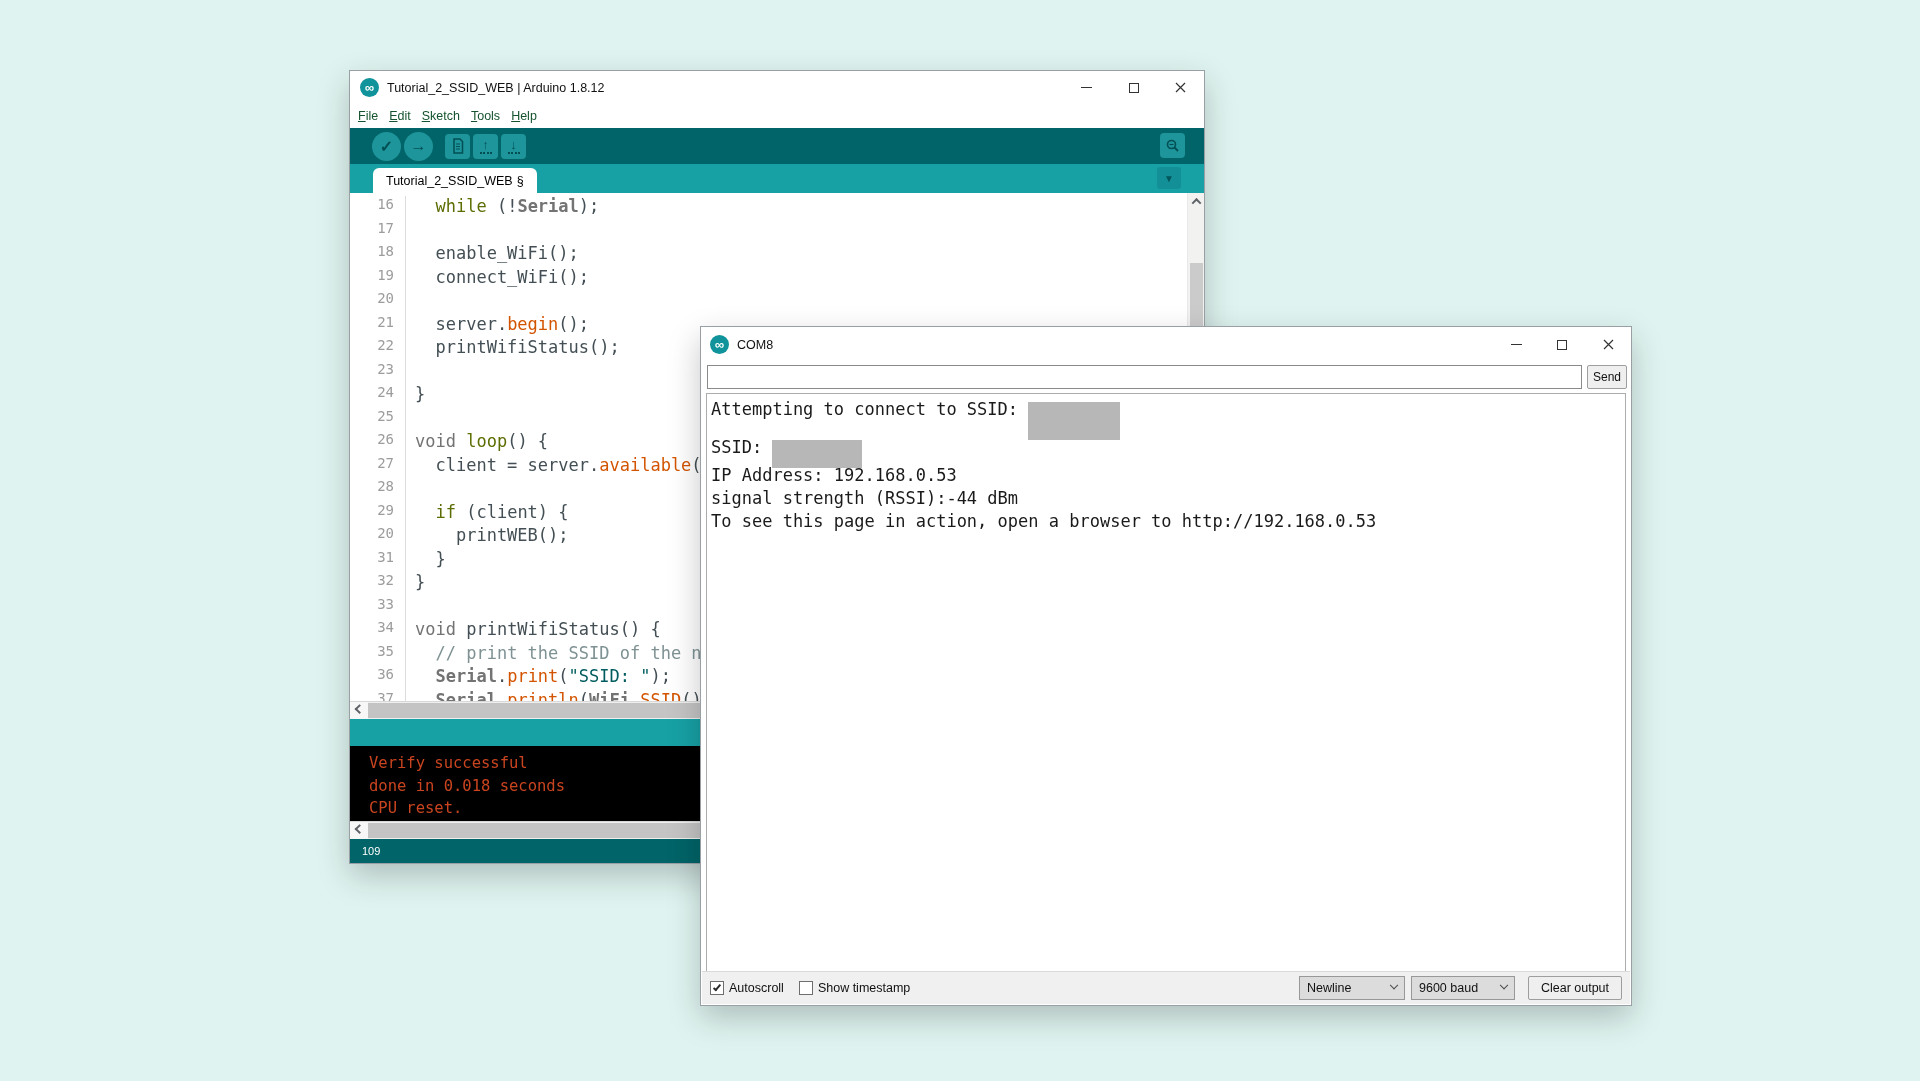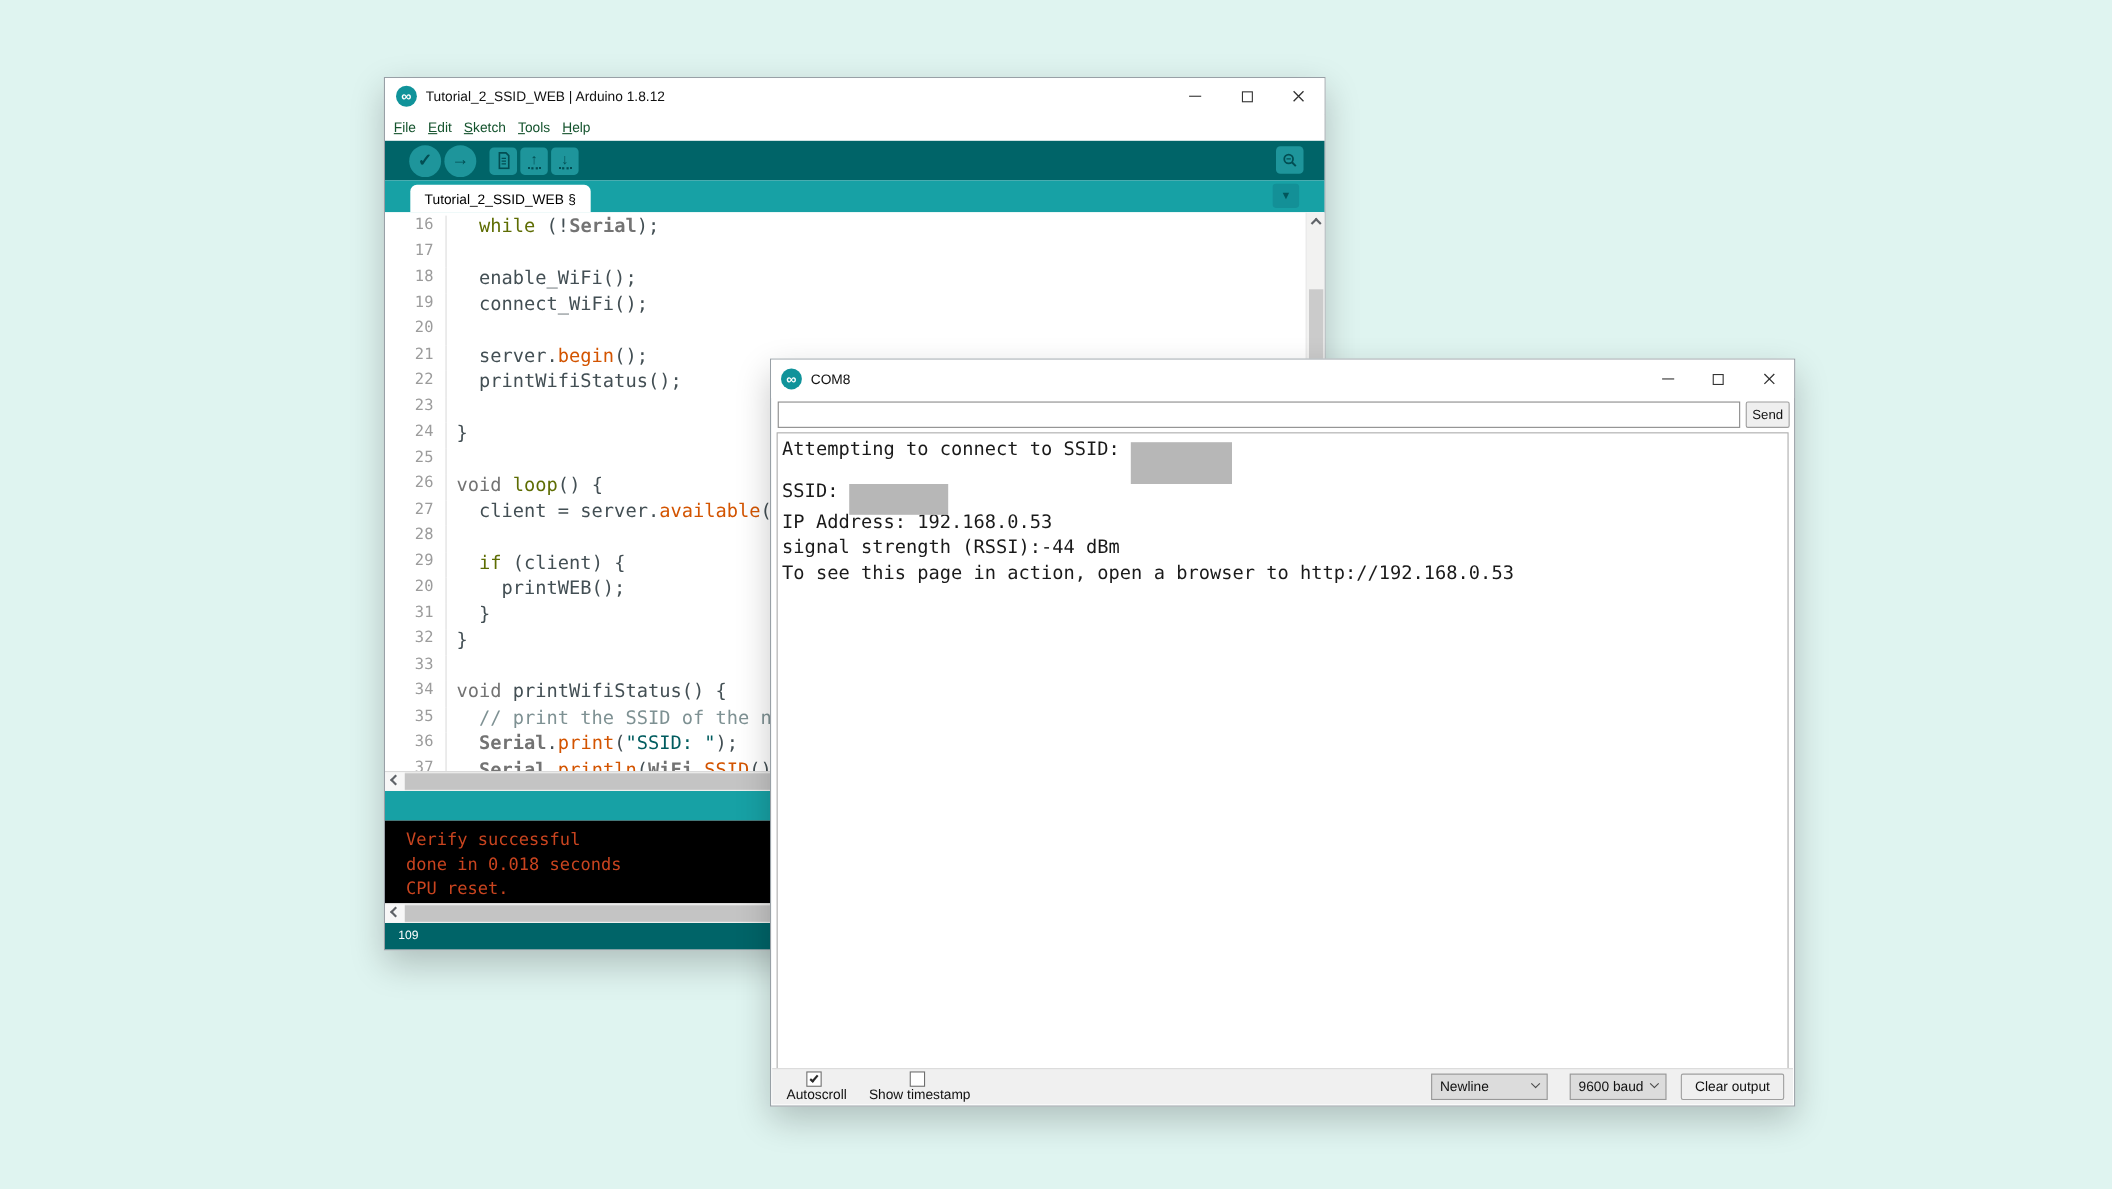--- a/index.html
+++ b/index.html
@@ -82,32 +82,32 @@
                 font:13px "DejaVu Sans Mono", monospace; padding:0 4px; outline:none; }
   .send-btn { position:absolute; left:886px; top:3px; width:40px; height:24px; background:#EFEFEF;
               border:1px solid #9E9E9E; border-radius:2px; font-size:12px; color:#111; }
   .output { position:absolute; left:5px; right:5px; top:66px; height:580px; border:1px solid #ACACAC;
             background:#fff; padding:4px 0 0 4px; overflow:hidden; }
   .sline { font:17px "DejaVu Sans Mono", monospace; color:#1A1A1A; line-height:23px; white-space:pre; }
   .redact { display:inline-block; background:#B7B7B7; vertical-align:top; position:relative; }
 
   .controls { position:absolute; left:1px; right:1px; bottom:1px; height:33px; background:#F0F0F0;
               border-top:1px solid #DADADA; display:flex; align-items:center; padding:0 8px; font-size:12.5px; color:#111; }
-  .cb-wrap { display:flex; align-items:center; margin-right:15px;flex-direction:column; }
+  .cb-wrap { display:flex; align-items:flex-start; margin-right:15px; }
   .checkbox { width:14px; height:14px; background:#fff; border:1px solid #6E6E6E; position:relative; flex:0 0 auto; }
   .checkbox .check { display:none; position:absolute; left:4px; top:1px; width:4px; height:8px;
                      border-right:2px solid #2B2B2B; border-bottom:2px solid #2B2B2B; transform:rotate(40deg); }
   .checkbox.checked .check { display:block; }
   .cb-label { margin-left:5px; }
   .spacer { flex:1; }
   .select { height:24px; background:#DCDCDC; border:1px solid #989898; display:flex; align-items:center;
-            padding:0 7px; margin-right:20px; }
+            padding:0 7px; margin-right:6px; }
   .select .sel-label { flex:1; }
   .select-newline { width:106px; }
-  .select-baud { width:88px; margin-right:13px; }
+  .select-baud { width:104px; margin-right:13px; }
   .clear-btn { width:94px; height:24px; background:#EFEFEF; border:1px solid #9E9E9E; border-radius:2px;
                font-size:12.5px; color:#111; }
   svg { display:block; }
 </style>
 </head>
 <body>
 
 <div class="stage">
 
   <section class="win ide">

